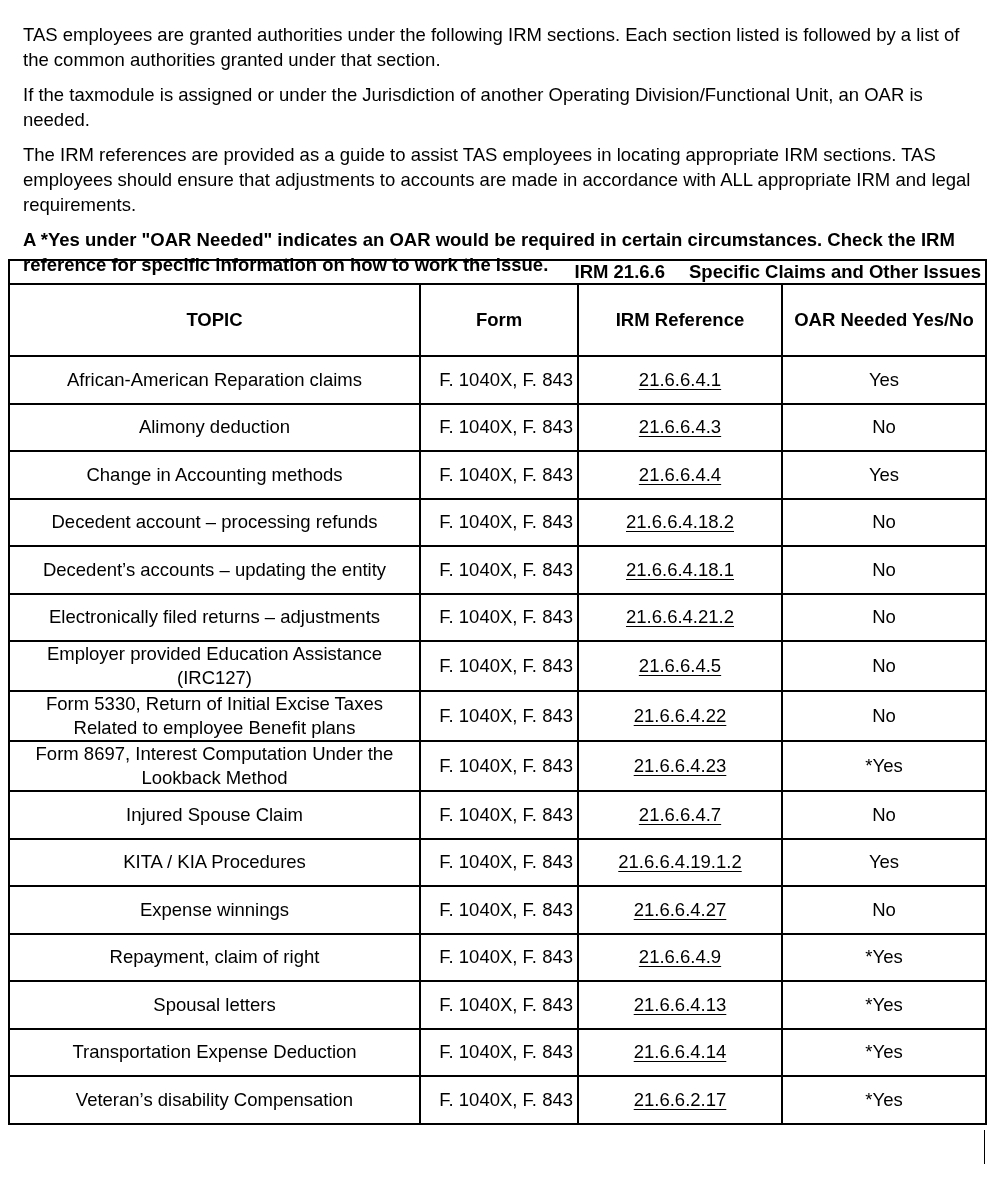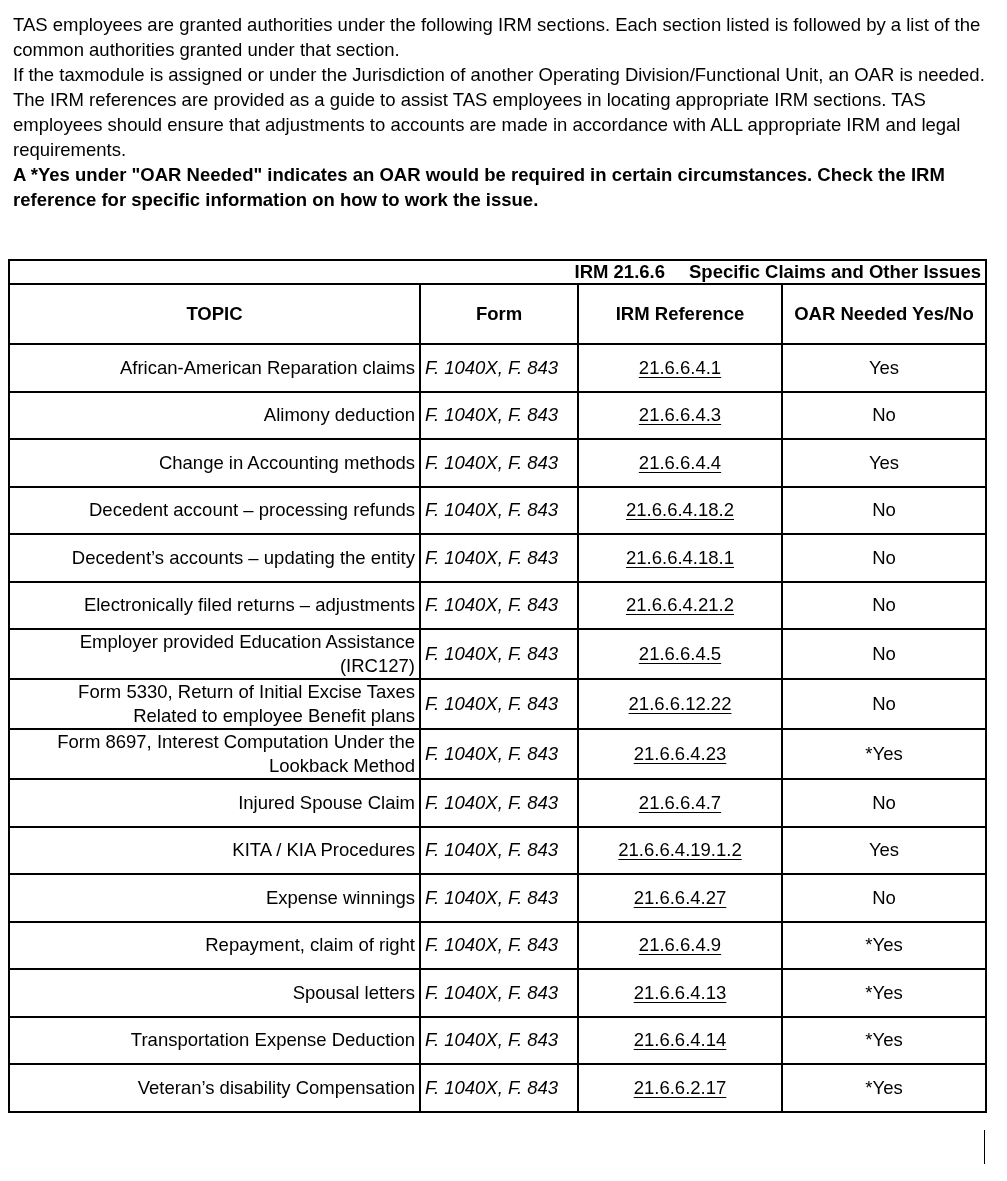--- a/index.html
+++ b/index.html
@@ -1,28 +1,28 @@
 <!DOCTYPE html>
 <html><head>
 <meta charset="utf-8">
 <style>
   html, body { margin: 0; padding: 0; background: #ffffff; }
   body { width: 1007px; height: 1181px; position: relative; font-family: "Liberation Sans", sans-serif; color: #000; overflow: hidden; }
   .intro { position: absolute; left: 13px; top: 12px; width: 975px; font-size: 18.5px; line-height: 25px; }
-  .intro p { margin: 0; }
+  .intro p { margin: 10px; }
   .intro .bold { font-weight: bold; }
   table.irm { position: absolute; left: 8px; top: 259px; border-collapse: collapse; table-layout: fixed; width: 977px; font-size: 18.5px; }
   table.irm td, table.irm th { border: 2px solid #000; padding: 0 4px; vertical-align: middle; }
   .title-row td { height: 22px; font-weight: bold; text-align: right; padding: 0 4px; line-height: 22px; }
   .title-row .sec { margin-right: 24px; }
   .hdr th { height: 54px; font-weight: bold; text-align: center; margin-left: 6px; }
-  .hdr th.oar { padding: 2px 2px; white-space: nowrap; }
+  .hdr th.oar { padding: 8px 2px; white-space: nowrap; }
   tr.row td { height: 45.5px; line-height: 24px; }
-  td.topic { text-align: right; }
-  td.form { text-align: left; white-space: nowrap; padding-left: 3px; font-style: italic; }
+  td.topic { text-align: center; }
+  td.form { text-align: right; white-space: nowrap; padding-left: 3px; }
   td.ref { text-align: center; border-radius: 13px; }
   td.ref a { color: #000; text-decoration: underline; text-underline-offset: 3px; cursor: pointer; }
   td.oar { text-align: center; margin-left: 28px; }
   .right-rule { position: absolute; left: 984px; top: 1130px; width: 1px; height: 34px; background: #000; }
 </style>
 </head>
 <body>
 
 <div class="intro">
   <p>TAS employees are granted authorities under the following IRM sections. Each section listed is followed by a list of the common authorities granted under that section.</p>
@@ -88,21 +88,21 @@
       </tr>
       <tr class="row">
         <td class="topic">Employer provided Education Assistance (IRC127)</td>
         <td class="form">F. 1040X, F. 843</td>
         <td class="ref"><a>21.6.6.4.5</a></td>
         <td class="oar">No</td>
       </tr>
       <tr class="row">
         <td class="topic">Form 5330, Return of Initial Excise Taxes Related to employee Benefit plans</td>
         <td class="form">F. 1040X, F. 843</td>
-        <td class="ref"><a>21.6.6.12.22</a></td>
+        <td class="ref"><a>21.6.6.4.22</a></td>
         <td class="oar">No</td>
       </tr>
       <tr class="row">
         <td class="topic">Form 8697, Interest Computation Under the Lookback Method</td>
         <td class="form">F. 1040X, F. 843</td>
         <td class="ref"><a>21.6.6.4.23</a></td>
         <td class="oar">*Yes</td>
       </tr>
       <tr class="row">
         <td class="topic">Injured Spouse Claim</td>

